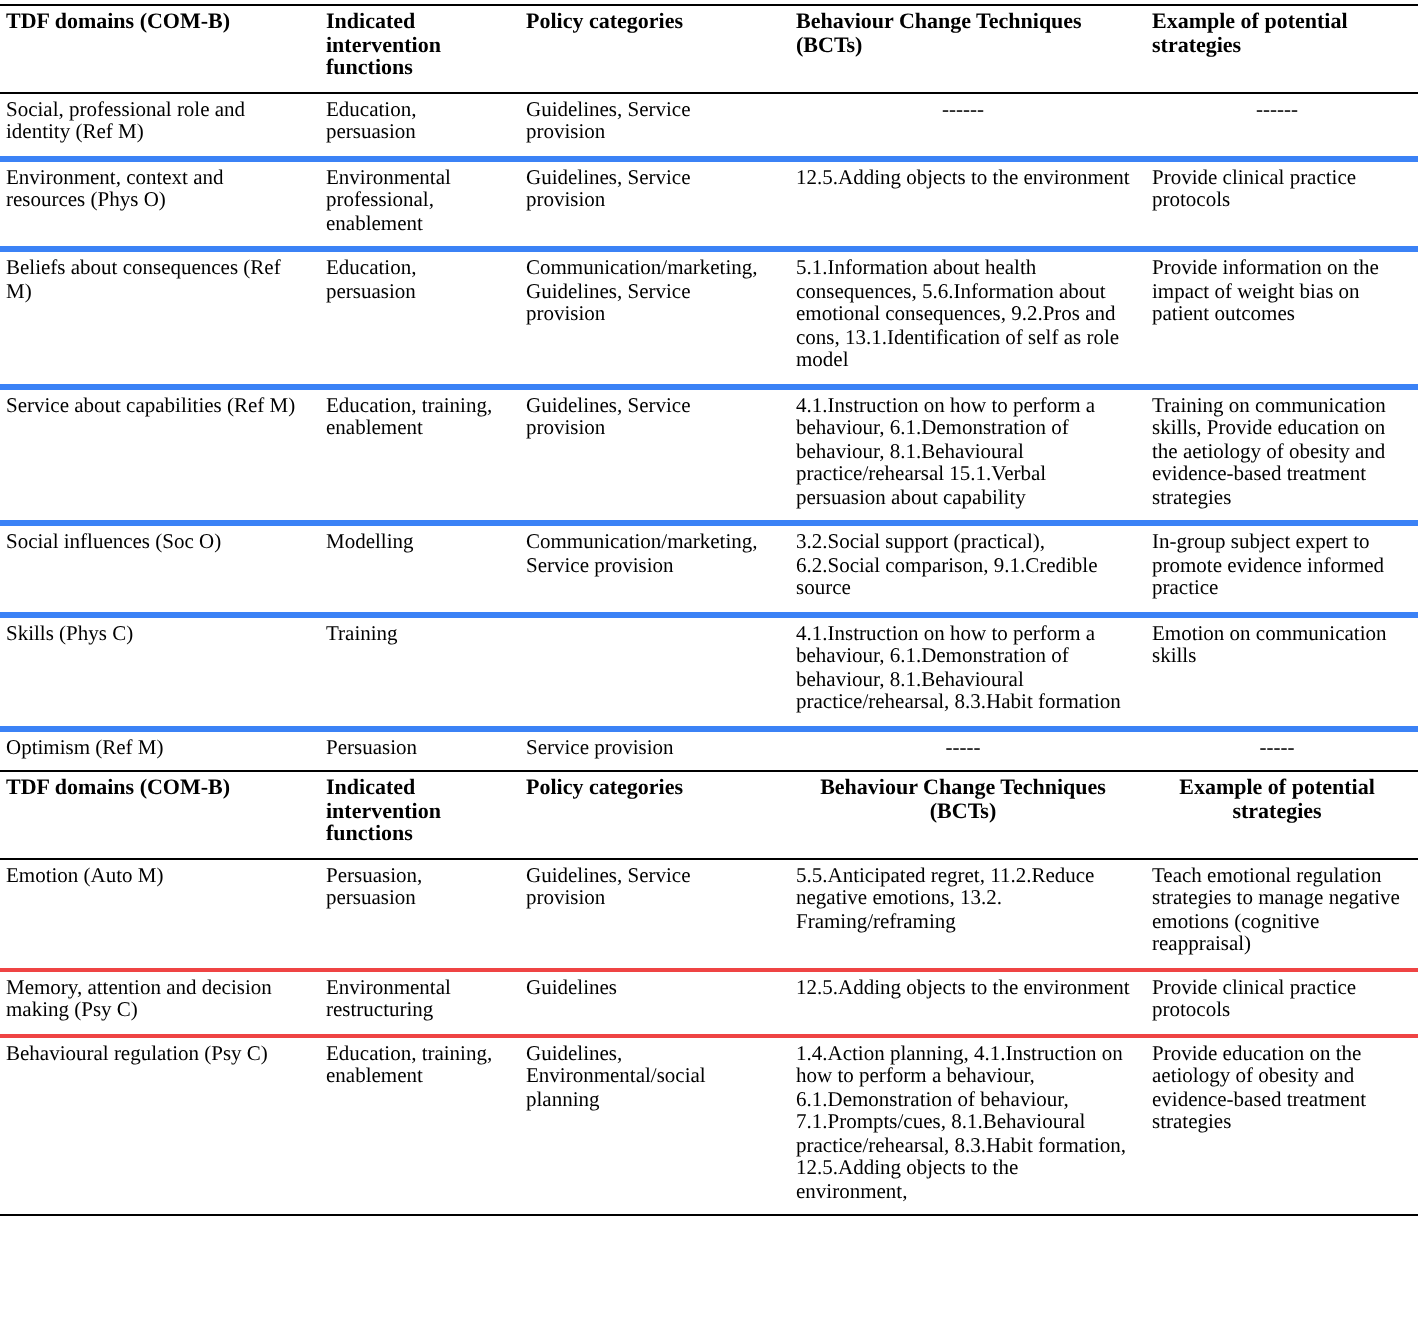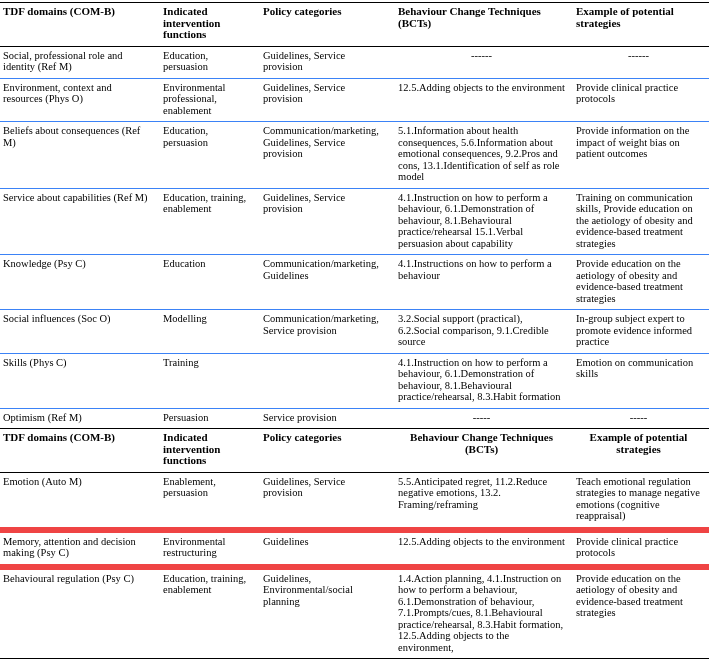--- a/index.html
+++ b/index.html
@@ -22,24 +22,24 @@
     vertical-align: top;
     text-align: left;
     font-size: 10.5px;
     line-height: 11.5px;
     padding: 3px 8px 5px 3px;
     word-wrap: break-word;
     font-weight: normal;
   }
   th { font-weight: bold; font-size: 11px; }
   #t1 thead tr { border-top: 1.5px solid #000; border-bottom: 1px solid #000; }
-  #t1 tbody tr { border-bottom: 1px solid #3b82f6; }
+  #t1 tbody tr { border-bottom: 3px solid #3b82f6; }
   #t1 tbody tr:last-child { border-bottom: none; }
   #t2 thead tr { border-top: 1px solid #000; border-bottom: 1px solid #000; }
-  #t2 tbody tr { border-bottom: 6px solid #ef4444; }
+  #t2 tbody tr { border-bottom: 2px solid #ef4444; }
   #t2 tbody tr:last-child { border-bottom: 1.5px solid #000; }
   td.c { text-align: center; }
   th.th-c { text-align: center; }
 </style>
 </head>
 <body>
 
 <div class="page">
 
   <table id="t1">
@@ -82,27 +82,20 @@
         <td>Provide information on the impact of weight bias on patient outcomes</td>
       </tr>
       <tr>
         <td>Service about capabilities (Ref M)</td>
         <td>Education, training, enablement</td>
         <td>Guidelines, Service provision</td>
         <td>4.1.Instruction on how to perform a behaviour, 6.1.Demonstration of behaviour, 8.1.Behavioural practice/rehearsal 15.1.Verbal persuasion about capability</td>
         <td>Training on communication skills, Provide education on the aetiology of obesity and evidence-based treatment strategies</td>
       </tr>
       <tr>
-        <td>Knowledge (Psy C)</td>
-        <td>Education</td>
-        <td>Communication/marketing, Guidelines</td>
-        <td>4.1.Instructions on how to perform a behaviour</td>
-        <td>Provide education on the aetiology of obesity and evidence-based treatment strategies</td>
-      </tr>
-      <tr>
         <td>Social influences (Soc O)</td>
         <td>Modelling</td>
         <td>Communication/marketing, Service provision</td>
         <td>3.2.Social support (practical), 6.2.Social comparison, 9.1.Credible source</td>
         <td>In-group subject expert to promote evidence informed practice</td>
       </tr>
       <tr>
         <td>Skills (Phys C)</td>
         <td>Training</td>
         <td></td>
@@ -132,21 +125,21 @@
         <th>TDF domains (COM-B)</th>
         <th>Indicated intervention functions</th>
         <th>Policy categories</th>
         <th class="th-c">Behaviour Change Techniques (BCTs)</th>
         <th class="th-c">Example of potential strategies</th>
       </tr>
     </thead>
     <tbody>
       <tr>
         <td>Emotion (Auto M)</td>
-        <td>Enablement, persuasion</td>
+        <td>Persuasion, persuasion</td>
         <td>Guidelines, Service provision</td>
         <td>5.5.Anticipated regret, 11.2.Reduce negative emotions, 13.2. Framing/reframing</td>
         <td>Teach emotional regulation strategies to manage negative emotions (cognitive reappraisal)</td>
       </tr>
       <tr>
         <td>Memory, attention and decision making (Psy C)</td>
         <td>Environmental restructuring</td>
         <td>Guidelines</td>
         <td>12.5.Adding objects to the environment</td>
         <td>Provide clinical practice protocols</td>

